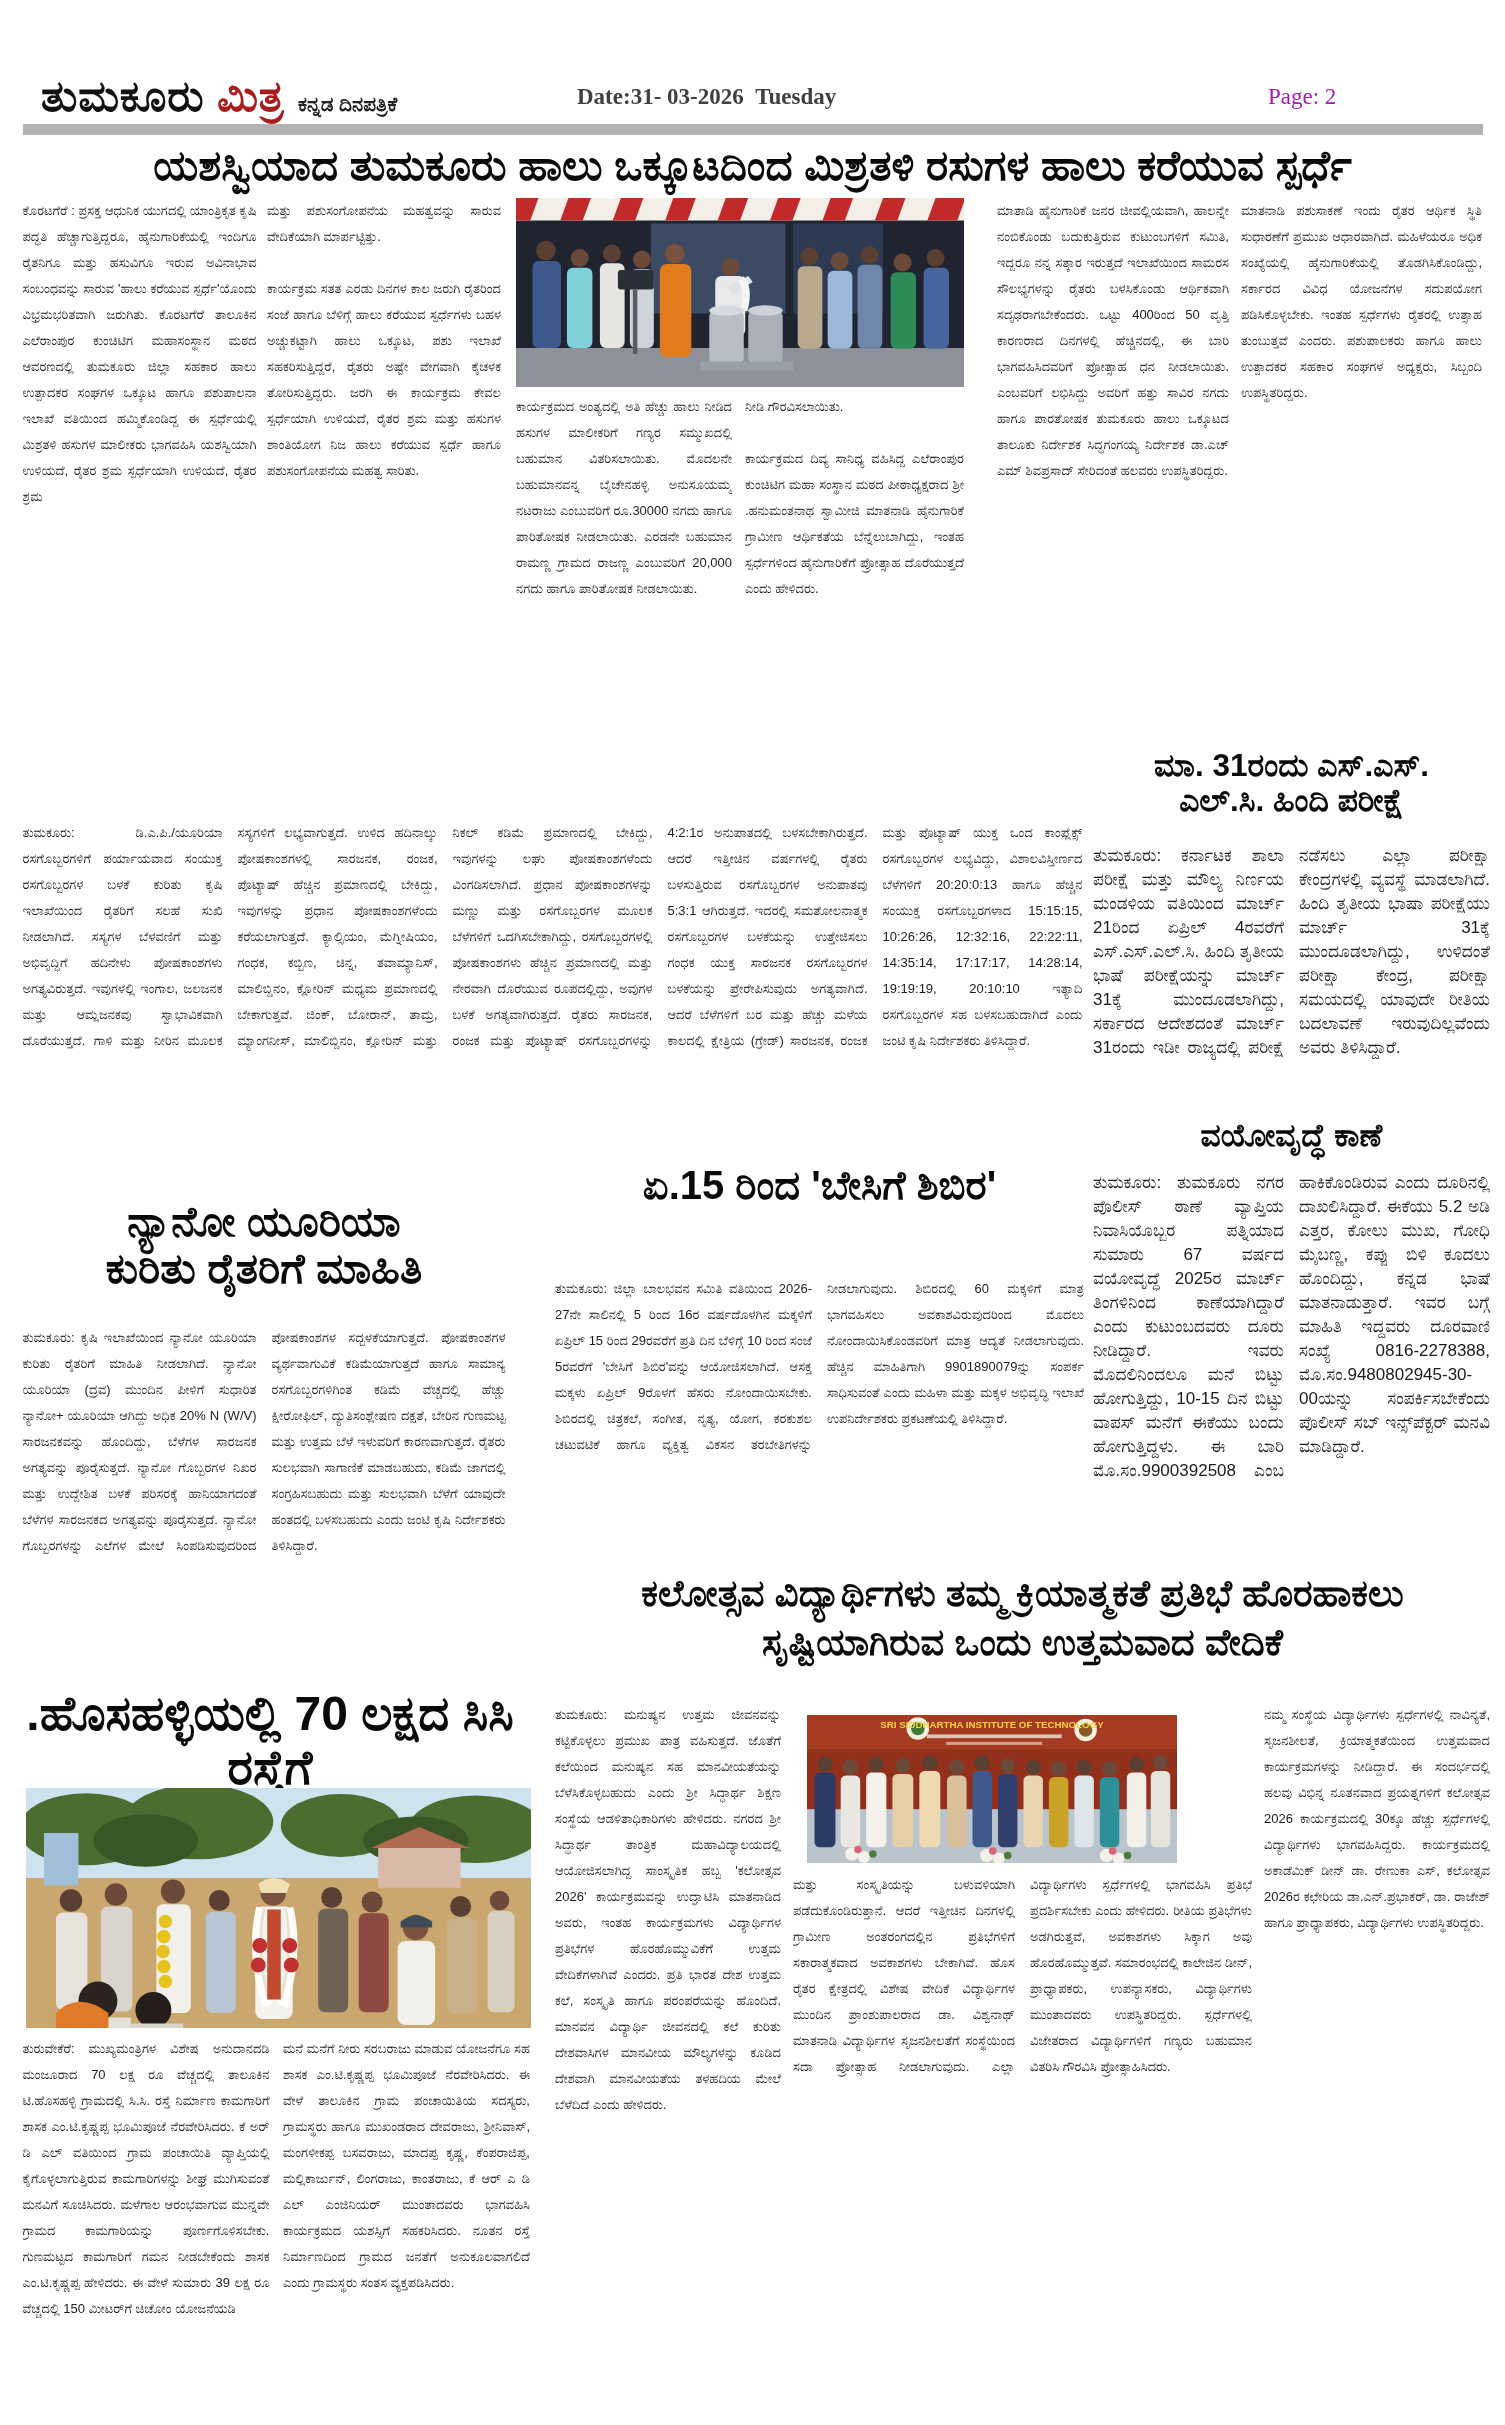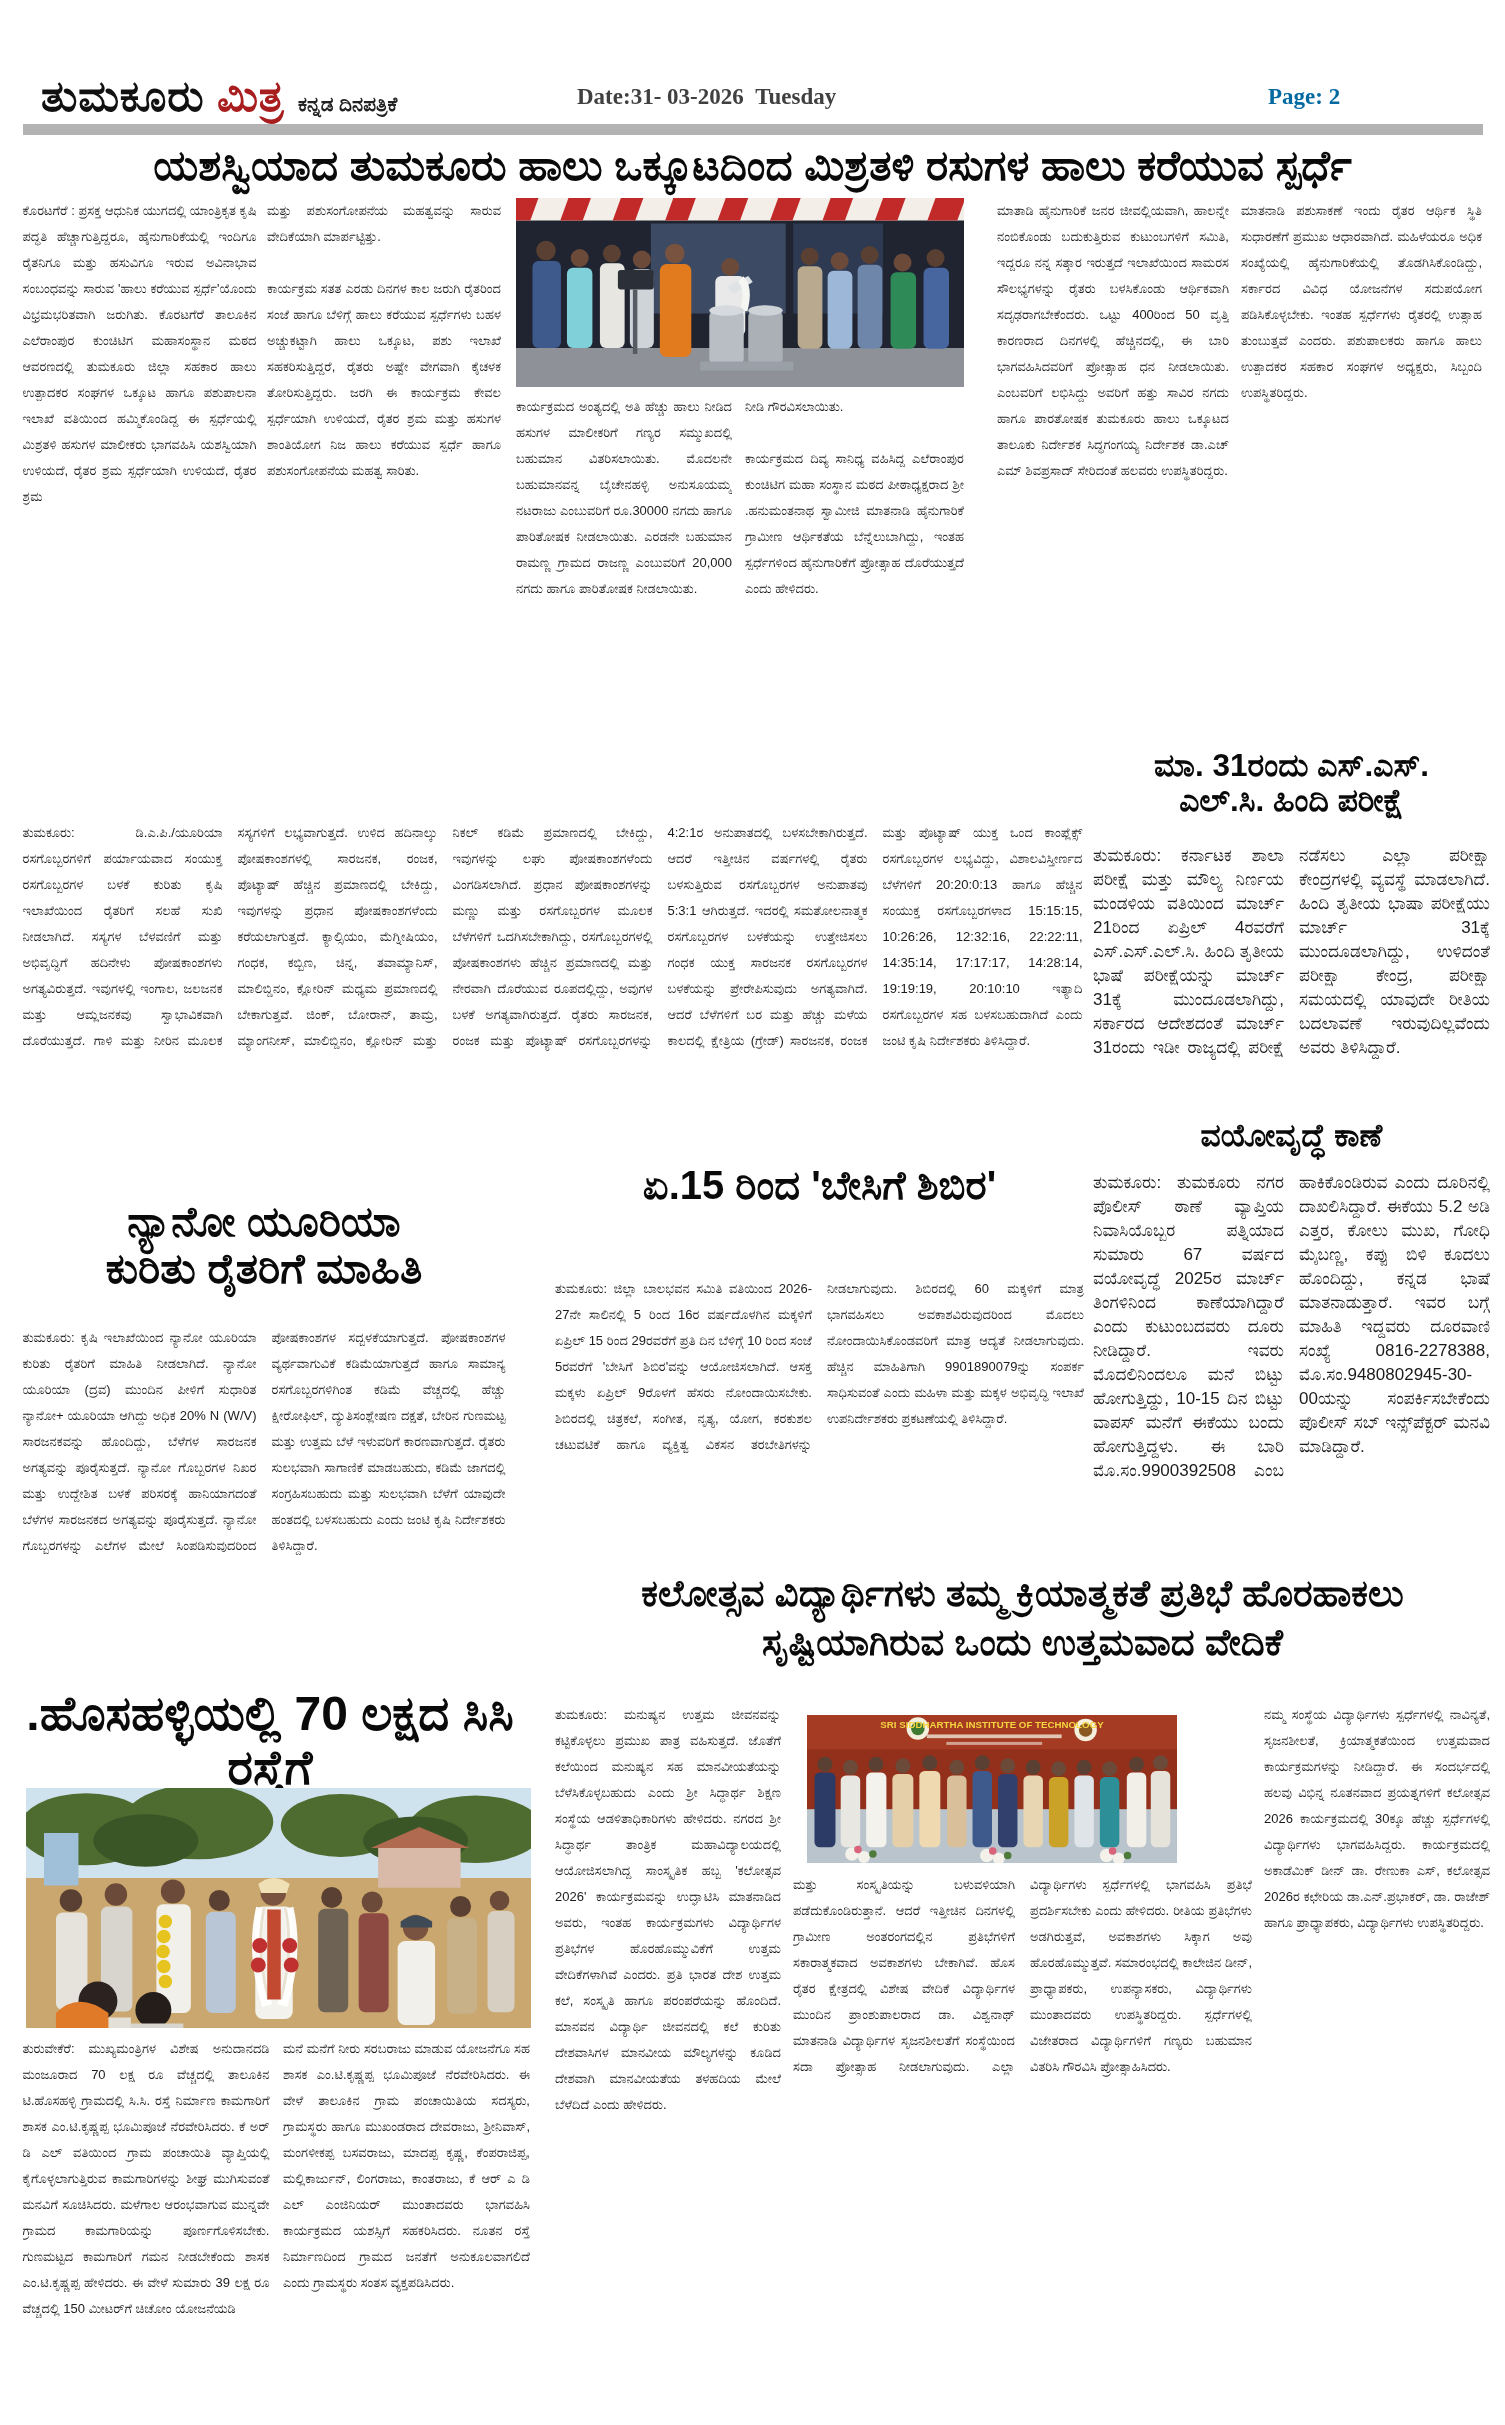--- a/index.html
+++ b/index.html
@@ -4,21 +4,21 @@
 <style>
   html,body{margin:0;padding:0;background:#ffffff;}
   #page{position:relative;width:1505px;height:2426px;background:#ffffff;overflow:hidden;
         font-family:"Liberation Sans","DejaVu Sans",sans-serif;color:#141414;}
   .abs{position:absolute;}
   
   .logo-main{font-size:43px;font-weight:900;letter-spacing:0.7px;color:#111;}
   .logo-accent{color:#a81d1d;}
   .tagline{font-size:20px;font-weight:700;color:#222;}
   .date-line{font-family:"Liberation Serif","DejaVu Serif",serif;font-size:23px;font-weight:700;color:#404040;}
-  .page-no{font-family:"Liberation Serif","DejaVu Serif",serif;font-size:23px;font-weight:700;color:#0369a1;}
+  .page-no{font-family:"Liberation Serif","DejaVu Serif",serif;font-size:23px;font-weight:400;color:#a21caf;}
   .rule-bar{background:#b3b3b3;}
   
   .hl{font-weight:900;color:#0a0a0a;text-align:center;line-height:1.12;}
   .hl-main{font-size:42px;letter-spacing:0px;}
   .hl-lg{font-size:37px;}
   .hl-md{font-size:31.5px;}
   
   .body-txt{font-size:13px;line-height:26px;text-align:justify;color:#1b1b1b;overflow:hidden;}
   .body-sm{font-size:17px;line-height:24px;}
   .cols2{column-count:2;column-gap:15px;}

